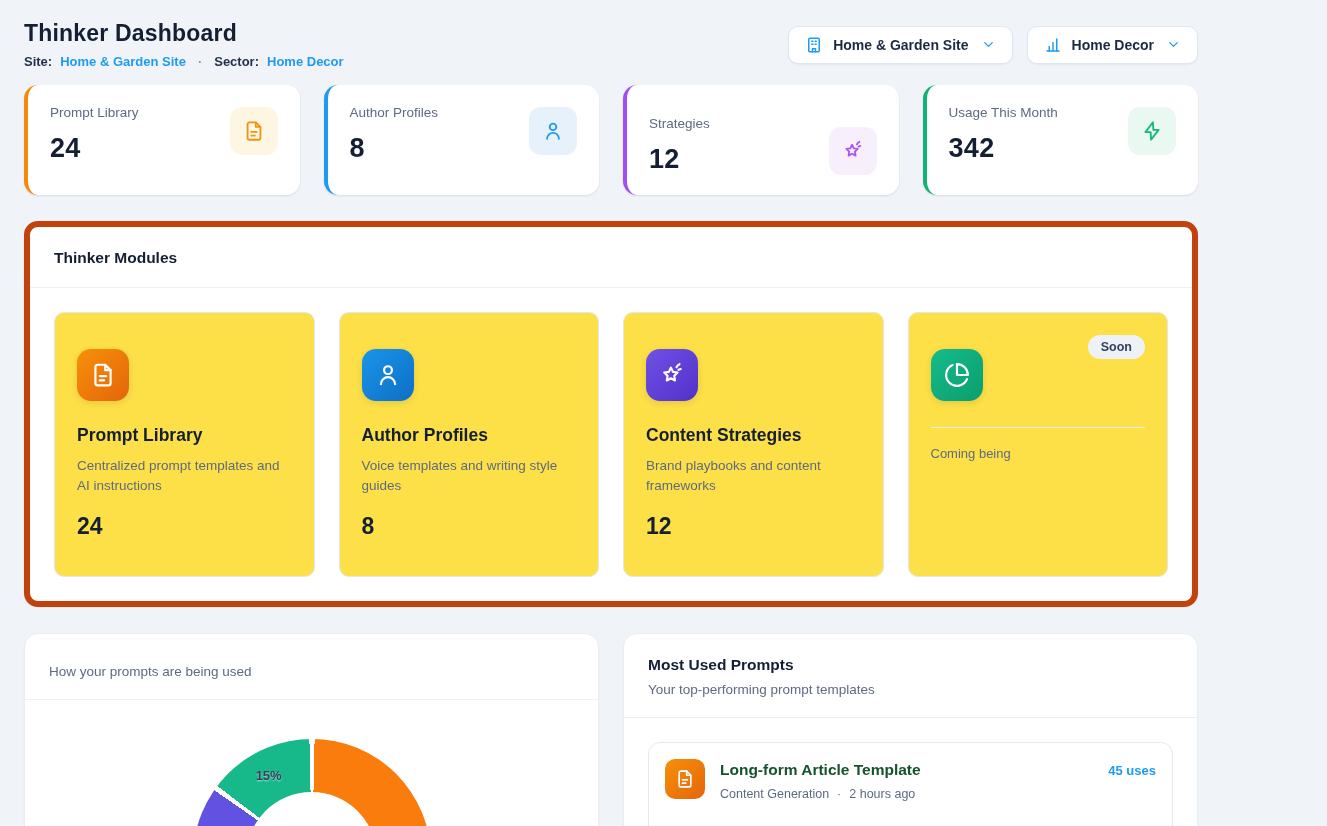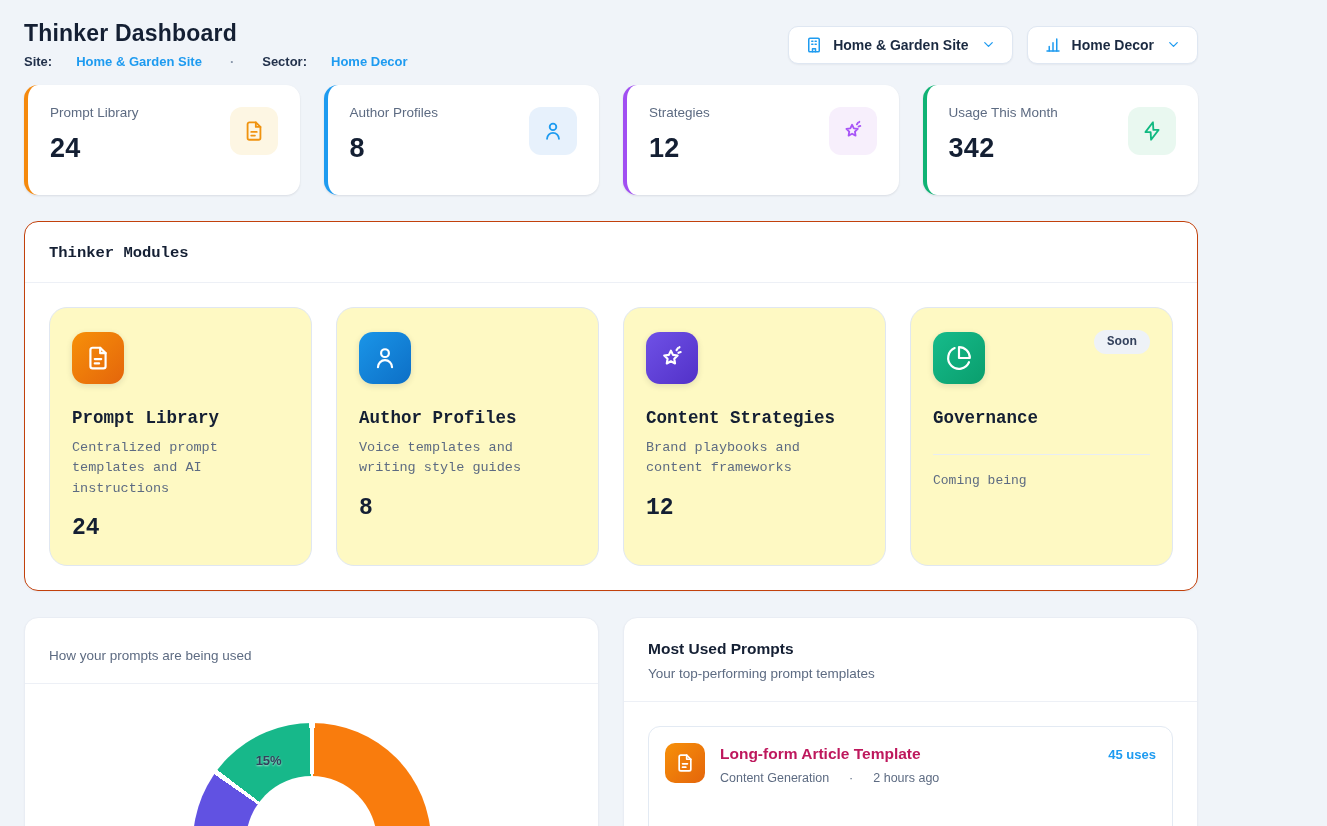--- a/index.html
+++ b/index.html
@@ -7,21 +7,21 @@
   body {
     font-family:"Liberation Sans","DejaVu Sans",sans-serif;
     background:#f0f4f9;
     color:#16243d;
   }
   .page { width:1222px; height:826px; padding:20px 24px 0; overflow:hidden; }
 
   
   .topbar { display:flex; justify-content:space-between; align-items:center; }
   .page-title { font-size:23px; font-weight:700; letter-spacing:.2px; color:#141f33; }
-  .site-line { margin-top:7px; font-size:13px; font-weight:700; color:#23324c; display:flex; gap:24px; align-items:center;text-align:right; }
+  .site-line { margin-top:7px; font-size:13px; font-weight:700; color:#23324c; display:flex; gap:8px; align-items:center;text-align:right; }
   .site-line a { color:#1e9bf0; text-decoration:none; cursor:pointer; }
   .site-line .dot { color:#8a97ab; margin:0 4px; }
   .controls { display:flex; gap:14px; }
   .dropdown {
     display:flex; align-items:center; gap:10px; background:#fff;
     border:1px solid #dfe7f2; border-radius:10px; padding:9px 16px;
     font-family:inherit; font-size:14px; font-weight:700; color:#1b2a41;
     box-shadow:0 1px 2px rgba(16,24,40,.05); cursor:pointer;
   }
   .dropdown .icon { width:18px; height:18px; color:#1e9bf0; display:inline-flex; }
@@ -37,38 +37,37 @@
     border-left:4px solid transparent;
   }
   .stat-label { font-size:13.5px; color:#5d6b82; }
   .stat-value { margin-top:13px; font-size:27px; font-weight:700; color:#141f33; letter-spacing:.3px; }
   .stat-iconbox { width:48px; height:48px; border-radius:12px; display:flex; align-items:center; justify-content:center; margin-top:2px; }
   .stat-iconbox .icon { width:22px; height:22px; }
   .stat--orange { border-left-color:#f5890d; }
   .stat--orange .stat-iconbox { background:#fdf6e3; color:#f0930f; }
   .stat--blue   { border-left-color:#1e9bf0; }
   .stat--blue .stat-iconbox { background:#e7f1fc; color:#1e9bf0; }
-  .stat--purple { border-left-color:#a14ef2; }
+  .stat--purple { border-left-color:#a14ef2;align-items:flex-end; }
   .stat--purple .stat-iconbox { background:#f7effc; color:#a855f7; }
   .stat--green  { border-left-color:#0fb374; }
   .stat--green .stat-iconbox { background:#e9f8f0; color:#10b981; }
 
   
   .panel {
-    margin-top:26px; background:#fff; border:1px solid #c2410c; border-radius:14px;
+    margin-top:26px; background:#fff; border:6px solid #c2410c; border-radius:14px;
     box-shadow:0 1px 2px rgba(16,24,40,.04);
-    font-family:Liberation Mono, monospace;
   }
   .panel-header { padding:22px 24px 20px; border-bottom:1px solid #edf0f6; }
   .panel-title { font-size:15.5px; font-weight:700; color:#141f33; }
   .panel-sub { margin-top:8px; font-size:13.5px; color:#5d6b82; }
   .modules-grid { display:grid; grid-template-columns:repeat(4,1fr); gap:24px; padding:24px; }
   .module {
-    position:relative; background:#fef9c3; border:1px solid #e0e7f1; border-radius:18px;
-    padding:24px 22px; min-height:252px; cursor:pointer;
+    position:relative; background:#fde047; border:1px solid #e0e7f1; border-radius:10px;
+    padding:36px 22px; min-height:252px; cursor:pointer;
   }
   .module-icon { width:52px; height:52px; border-radius:14px; color:#fff; display:flex; align-items:center; justify-content:center; box-shadow:0 2px 6px rgba(16,24,40,.12); }
   .module-icon .icon { width:26px; height:26px; }
   .grad-orange { background:linear-gradient(135deg,#f79009,#e4650b); }
   .grad-blue   { background:linear-gradient(135deg,#1a95e8,#0d6fc6); }
   .grad-purple { background:linear-gradient(135deg,#6f51e6,#5231c8); }
   .grad-green  { background:linear-gradient(135deg,#16bb8b,#0a9e6d); }
   .module-title { margin-top:24px; font-size:17.5px; font-weight:700; color:#141f33; }
   .module-desc { margin-top:10px; font-size:13.5px; line-height:1.5; color:#5d6b82; }
   .module-count { margin-top:16px; font-size:23px; font-weight:700; color:#141f33; }
@@ -96,22 +95,22 @@
     text-shadow:0 1px 2px rgba(255,255,255,.6);
   }
 
   .prompt-list { padding:24px; }
   .prompt-item {
     display:flex; align-items:flex-start; gap:15px;
     border:1px solid #e3eaf3; border-radius:12px; padding:16px; min-height:120px; cursor:pointer;
   }
   .prompt-icon { width:40px; height:40px; border-radius:10px; color:#fff; flex:0 0 auto; display:flex; align-items:center; justify-content:center; }
   .prompt-icon .icon { width:20px; height:20px; }
-  .prompt-title { font-size:15.5px; font-weight:700; color:#be185d; margin-top:2px; }
-  .prompt-meta { margin-top:8px; font-size:12.5px; color:#5d6b82; display:flex; gap:20px; }
+  .prompt-title { font-size:15.5px; font-weight:700; color:#14532d; margin-top:2px; }
+  .prompt-meta { margin-top:8px; font-size:12.5px; color:#5d6b82; display:flex; gap:8px; }
   .prompt-uses { margin-left:auto; margin-top:4px; font-size:13px; font-weight:700; color:#1e9bf0; white-space:nowrap; }
 </style>
 </head>
 <body>
 
 <div class="page">
 
   <div class="topbar">
     <div>
       <div class="page-title">Thinker Dashboard</div>
@@ -255,21 +254,20 @@
         <div class="module-count">12</div>
       </div>
       <div class="module">
         <span class="soon-badge">Soon</span>
         <div class="module-icon grad-green">
             <span class="icon"><svg viewBox="0 0 24 24" fill="none" stroke="currentColor" stroke-width="2" stroke-linecap="round" stroke-linejoin="round" width="100%" height="100%">
                 <path d="M21.2 15.9A10 10 0 1 1 8 2.8"></path>
                 <path d="M22 12A10 10 0 0 0 12 2v10z"></path>
               </svg></span>
           </div>
-        <div class="module-title">Governance</div>
         <div class="module-divider"></div>
         <div class="coming-soon">Coming being</div>
       </div>
     </div>
   </div>
 
   <div class="bottom-grid">
 
     <div class="card">
       <div class="card-header">

